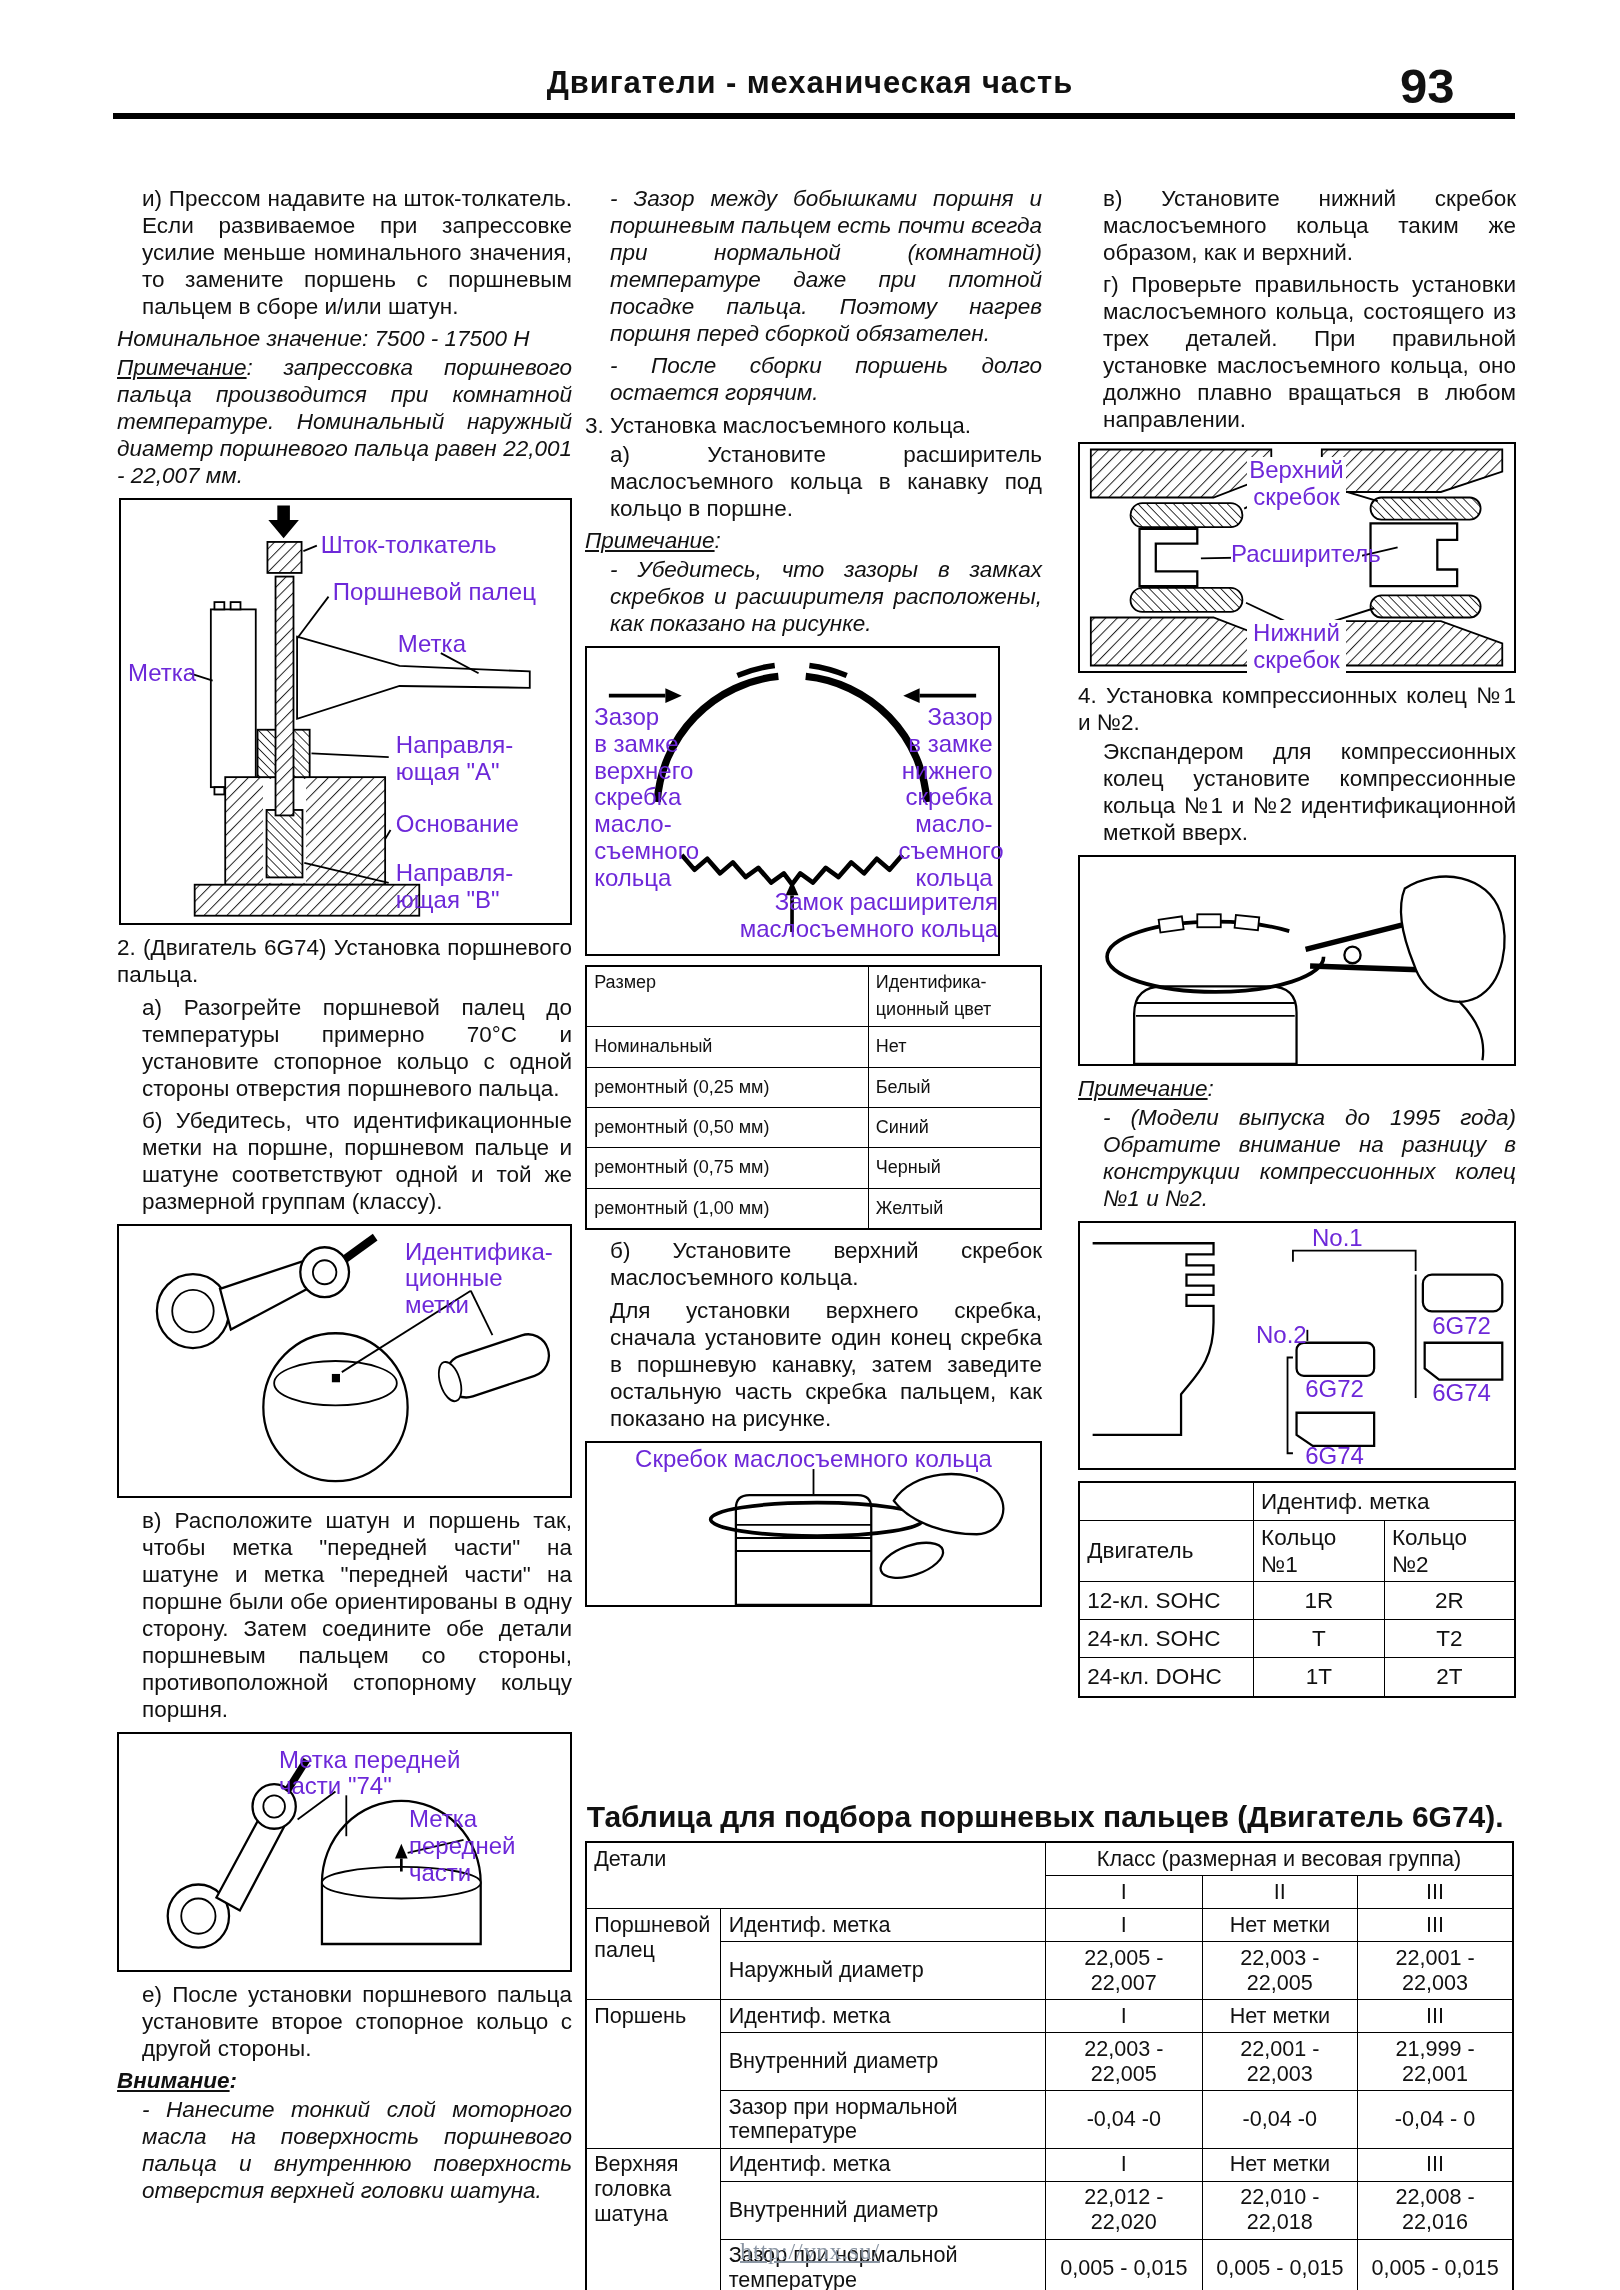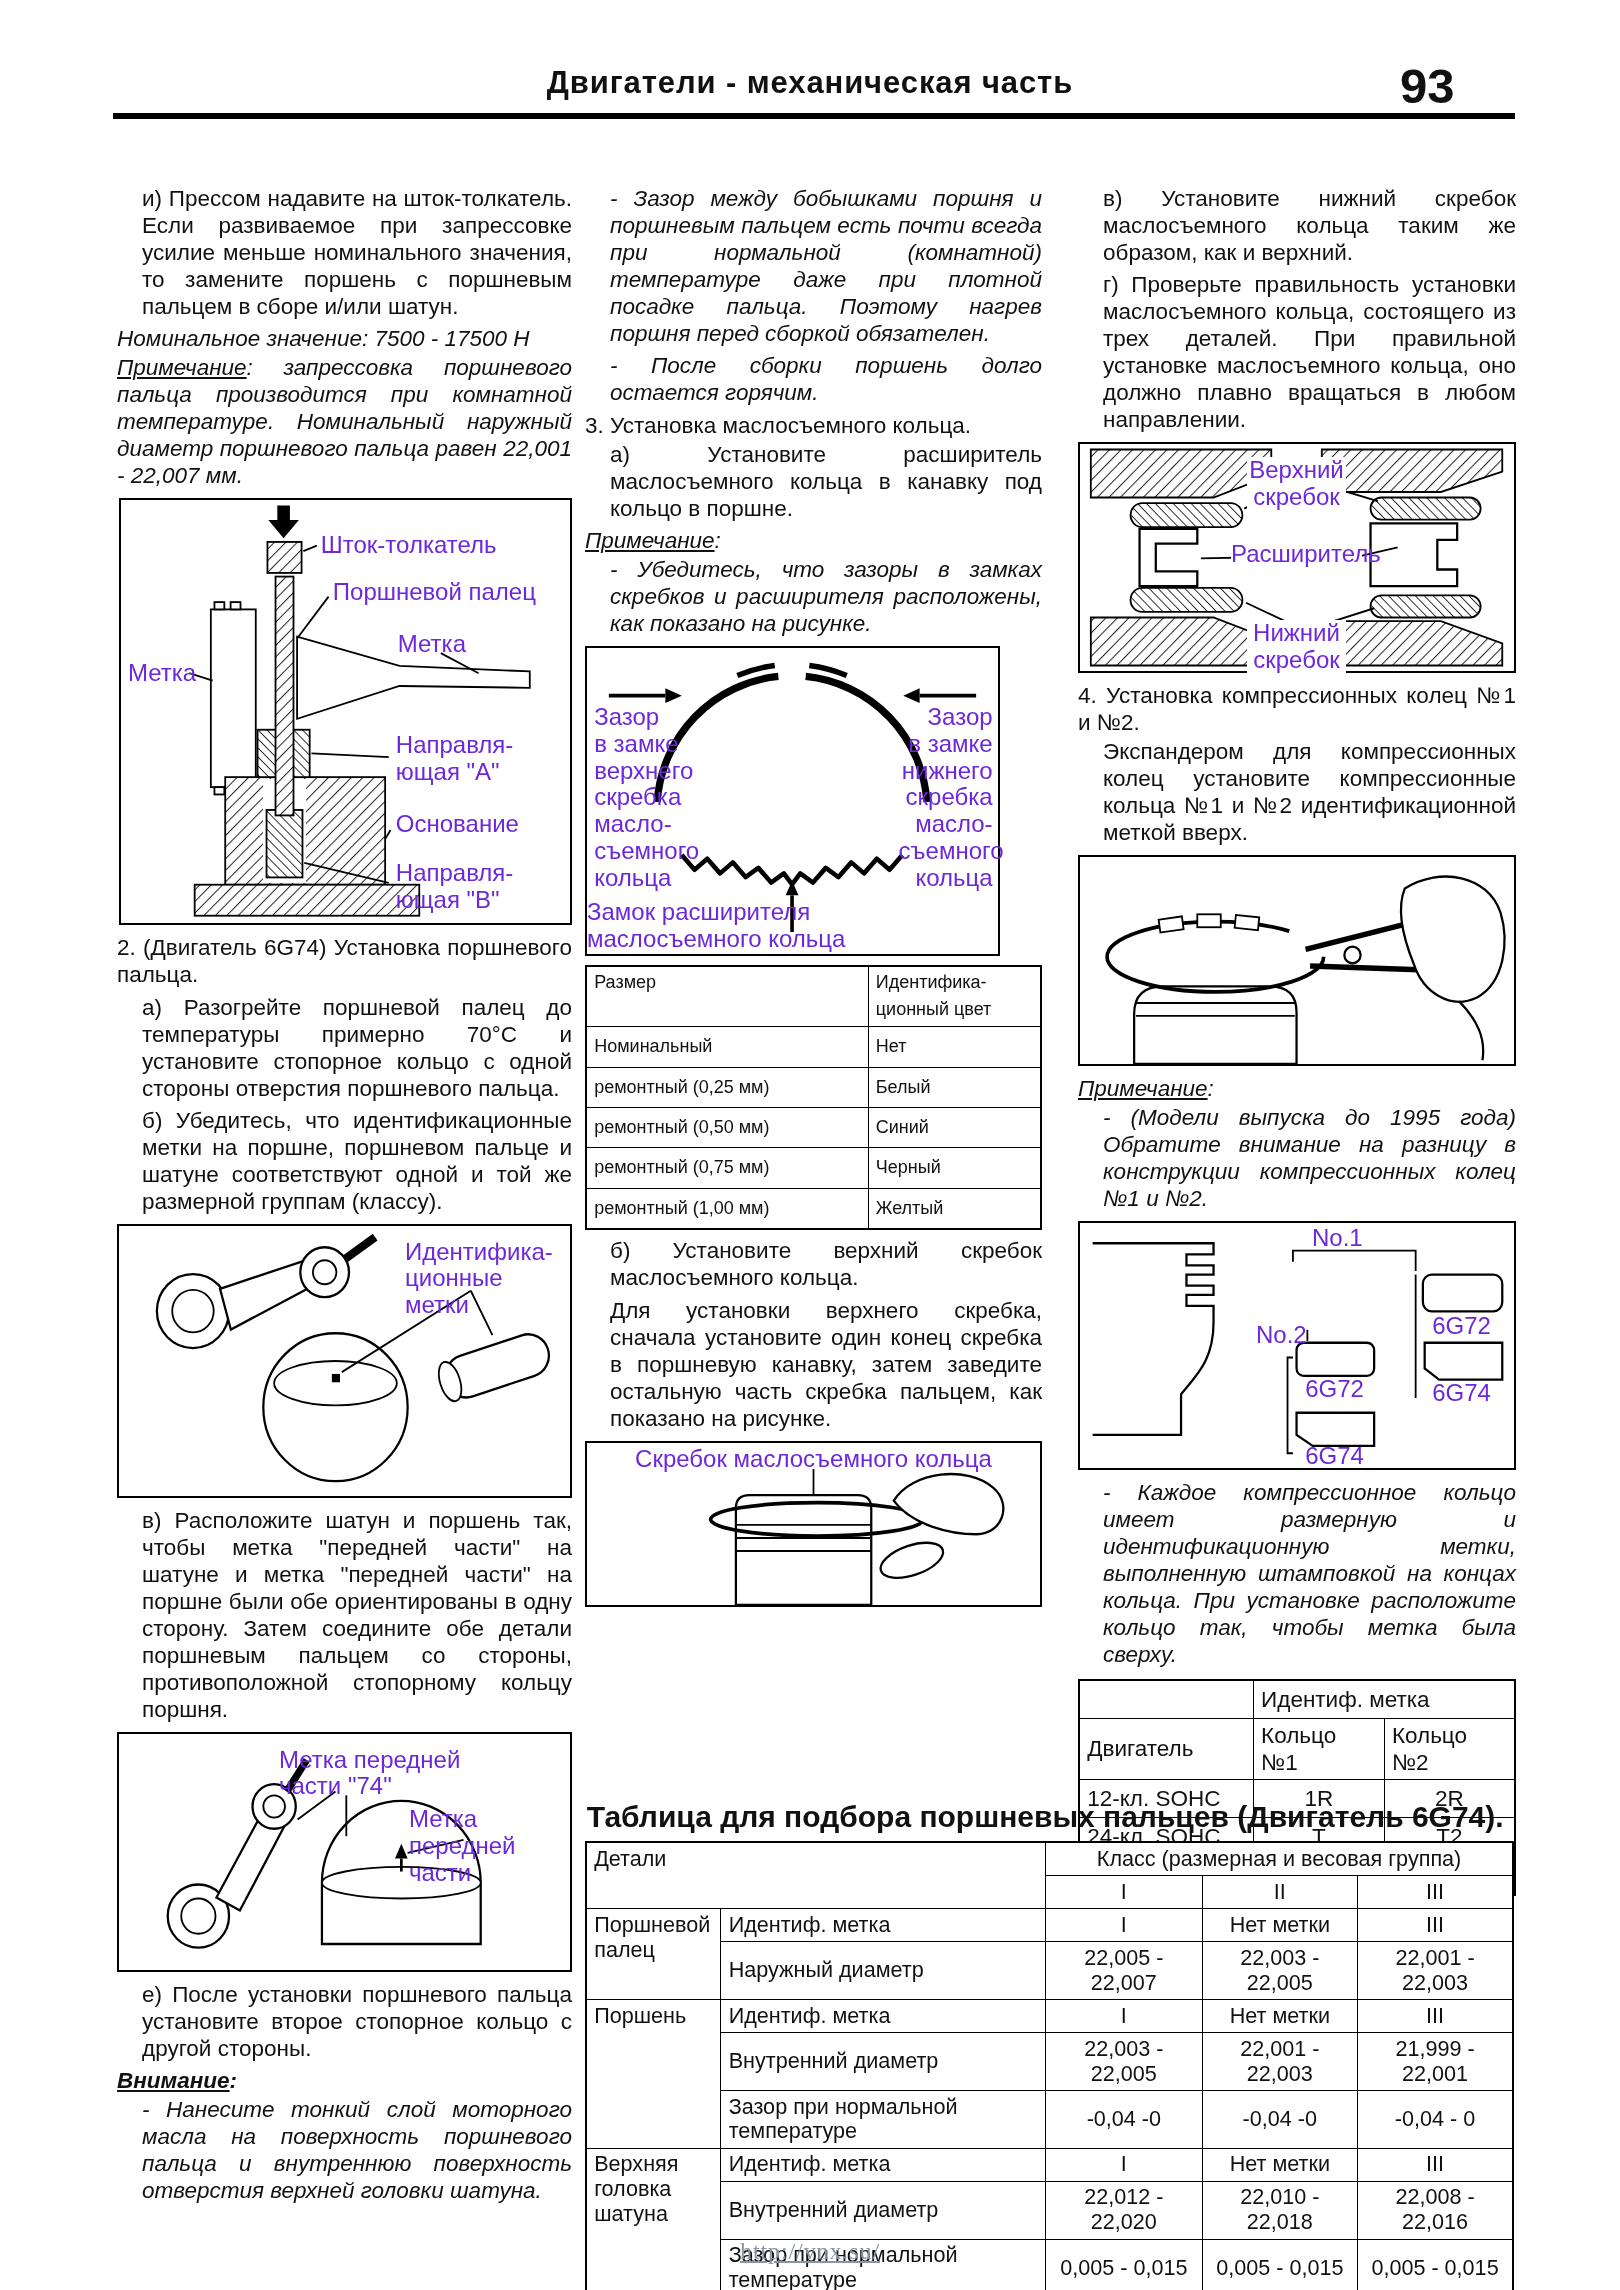--- a/index.html
+++ b/index.html
@@ -199,21 +199,21 @@
 масло-
 съемного
 кольца</div>
       <div class="fig-lab" style="right:5.4px;top:56px;width:94px;text-align:right;">Зазор
 в замке
 нижнего
 скребка
 масло-
 съемного
 кольца</div>
-      <div class="fig-lab" style="left:0;right:0;bottom:1px;text-align:left;">Замок расширителя
+      <div class="fig-lab" style="left:0;right:0;bottom:11px;text-align:right;">Замок расширителя
 маслосъемного кольца</div>
     </div>
 
 
     <table class="color-table">
       <colgroup>
           <col style="width:62%">
           <col style="width:38%">
         </colgroup>
       <tbody>
@@ -329,21 +329,20 @@
         <path d="M240,206 H326 V242 H258 L240,230 Z" fill="#fff" stroke="#000" stroke-width="2.5"></path>
       </svg>
       <div class="fig-lab" style="left:232px;top:1.8px;">No.1</div>
       <div class="fig-lab" style="left:176px;top:99px;">No.2</div>
       <div class="fig-lab" style="left:342px;top:90px;width:79px;text-align:center;">6G72</div>
       <div class="fig-lab" style="left:342px;top:157px;width:79px;text-align:center;">6G74</div>
       <div class="fig-lab" style="left:216px;top:153px;width:77px;text-align:center;">6G72</div>
       <div class="fig-lab" style="left:216px;top:220px;width:77px;text-align:center;">6G74</div>
     </div>
 
-    <p class="par it indent">- Каждое компрессионное кольцо имеет размерную и идентификационную метки, выполненную штамповкой на концах кольца. При установке расположите кольцо так, чтобы метка была сверху.</p>
 
     <table class="ring-table">
       <colgroup>
           <col style="width:40%">
           <col style="width:30%">
           <col style="width:30%">
         </colgroup>
       <tbody>
           <tr>
         <td></td>

